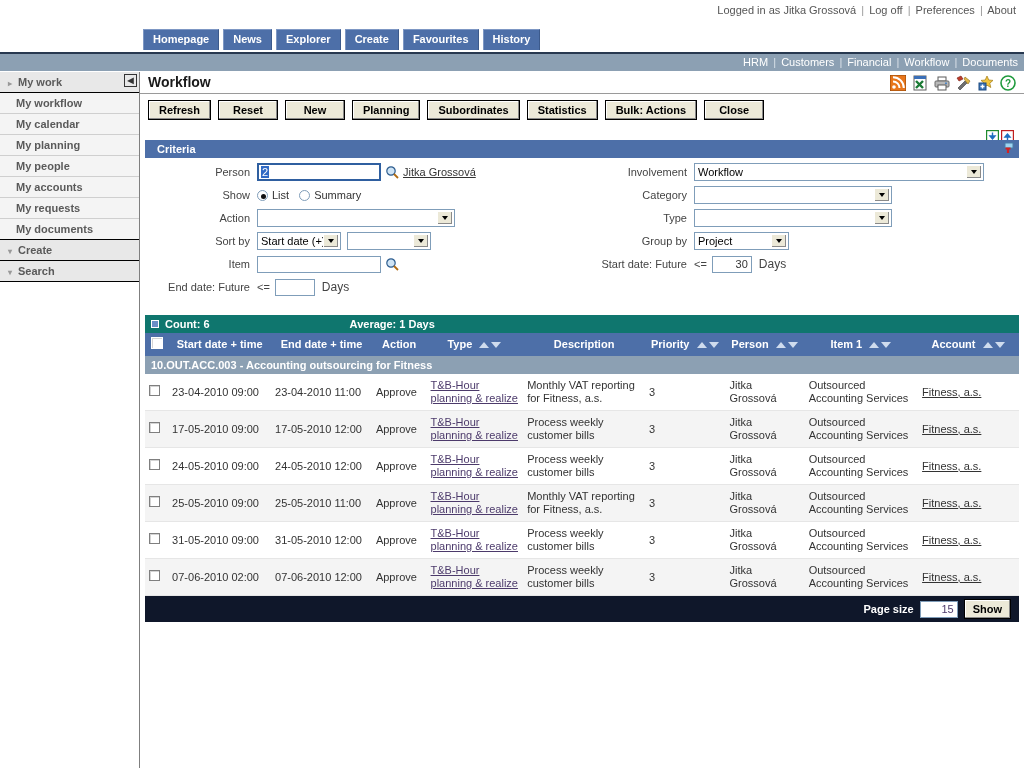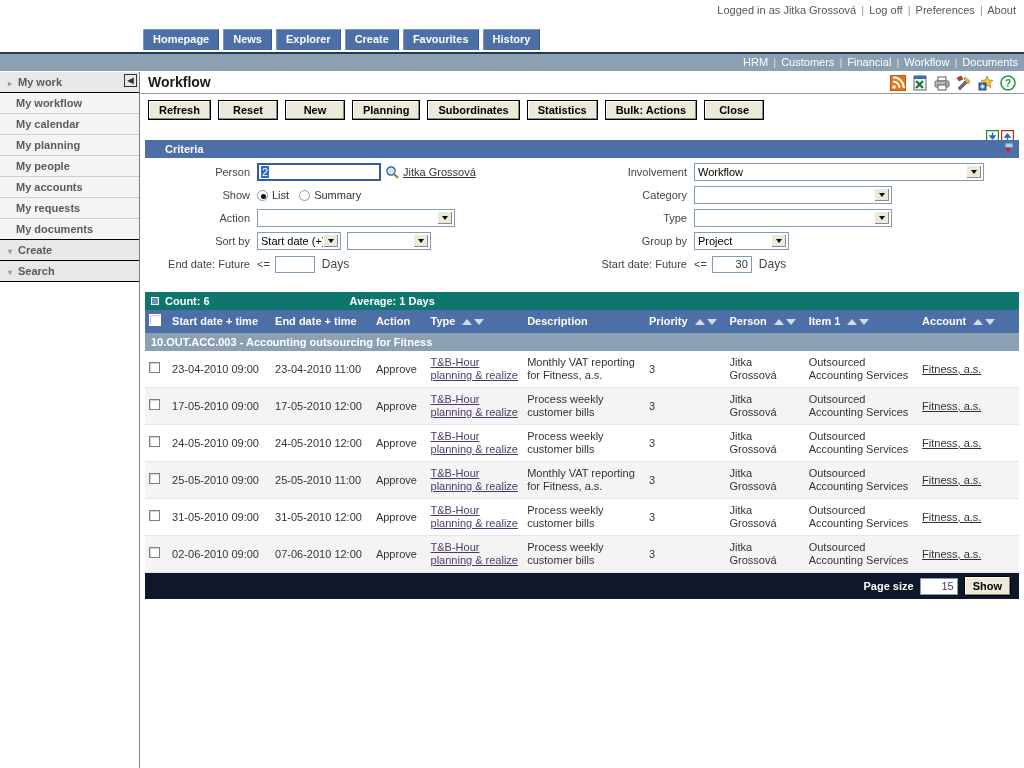--- a/index.html
+++ b/index.html
@@ -146,21 +146,21 @@
     position: absolute; right: 10px; top: 58px;
     display: flex; gap: 2px;
   }
   .mini-ic { width: 13px; height: 13px; cursor: pointer; }
 
   
   .panel { margin: 14px 5px 0 5px; }
   .panel-head {
     background: #4d6fa8; color: #ffffff;
     font-weight: bold; font-size: 11px;
-    padding: 3px 20px; position: relative; height: 18px;
+    padding: 3px 12px; position: relative; height: 18px;
   }
   .panel-head .pin {
     position: absolute; right: 4px; top: 2px;
     width: 13px; height: 13px; cursor: pointer;
   }
   .panel-body {
     background: #ffffff; padding: 5px 0 8px 0;
     display: flex;
   }
   .col { flex: 1 1 50%; }
@@ -229,21 +229,21 @@
     width: 8px; height: 8px; background: #6b8fc7;
     border: 1px solid #ffffff; margin-right: 6px; position: relative;
     cursor: pointer;
   }
   .grid-summary .avg { margin-left: 140px; }
   table.gridtable {
     width: 100%; border-collapse: collapse; font-size: 11px;
   }
   table.gridtable th {
     background: #4d6fa8; color: #ffffff; font-weight: bold;
-    font-size: 11px; text-align: left; padding: 4px 4px 5px 4px;
+    font-size: 11px; text-align: center; padding: 4px 4px 5px 4px;
     vertical-align: middle; white-space: nowrap;
   }
   .sortarrows { display: inline-block; margin-left: 3px; }
   .tri-up, .tri-dn {
     display: inline-block; width: 0; height: 0; margin: 0 1px;
     cursor: pointer;
   }
   .tri-up { border-left: 5px solid transparent; border-right: 5px solid transparent; border-bottom: 6px solid #cfdcee; }
   .tri-dn { border-left: 5px solid transparent; border-right: 5px solid transparent; border-top: 6px solid #cfdcee; }
   tr.group-row td {
@@ -474,20 +474,30 @@
             <div class="combo" style="width:84px">
               <span>Start date (+)</span>
               <span class="arrowbox"></span>
             </div>
             <div class="combo" style="width:84px; margin-left:6px">
               <span></span>
               <span class="arrowbox"></span>
             </div>
           </div>
 
+          <div class="frow">
+            <div class="flabel">Item</div>
+            <div class="inputbox" style="width:124px"><span></span></div>
+            <span class="lookup-ic">
+              <svg width="15" height="15" viewBox="0 0 15 15">
+                  <circle cx="6" cy="6" r="4.2" fill="#cfe4f5" stroke="#2c5c8e" stroke-width="1.2"></circle>
+                  <path d="M9 9 L13 13" stroke="#b06a10" stroke-width="1.8"></path>
+                </svg>
+            </span>
+          </div>
 
           <div class="frow">
             <div class="flabel">End date: Future</div>
             <span class="lte">&lt;=</span>
             <div class="inputbox num" style="width:40px"><span></span></div>
             <span class="days-lbl">Days</span>
           </div>
         </div>
 
         <div class="col">
@@ -638,21 +648,21 @@
             <td><a class="celllink">T&amp;B-Hour planning &amp; realize</a></td>
             <td>Process weekly customer bills</td>
             <td>3</td>
             <td>Jitka Grossová</td>
             <td>Outsourced Accounting Services</td>
             <td><a class="acctlink">Fitness, a.s.</a></td>
           </tr>
 
           <tr class="data-row alt">
             <td><span class="chk"></span></td>
-            <td>02-06-2010 09:00</td>
+            <td>07-06-2010 02:00</td>
             <td>07-06-2010 12:00</td>
             <td>Approve</td>
             <td><a class="celllink">T&amp;B-Hour planning &amp; realize</a></td>
             <td>Process weekly customer bills</td>
             <td>3</td>
             <td>Jitka Grossová</td>
             <td>Outsourced Accounting Services</td>
             <td><a class="acctlink">Fitness, a.s.</a></td>
           </tr>
         </tbody>

